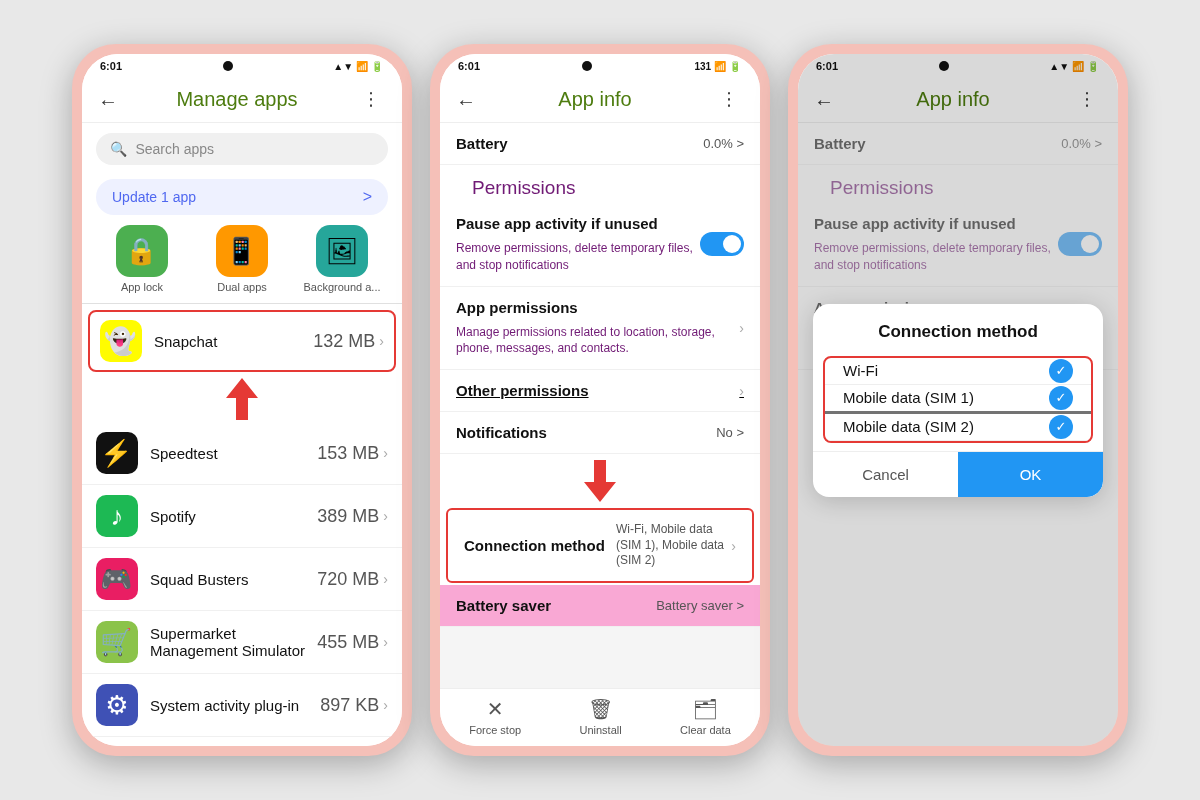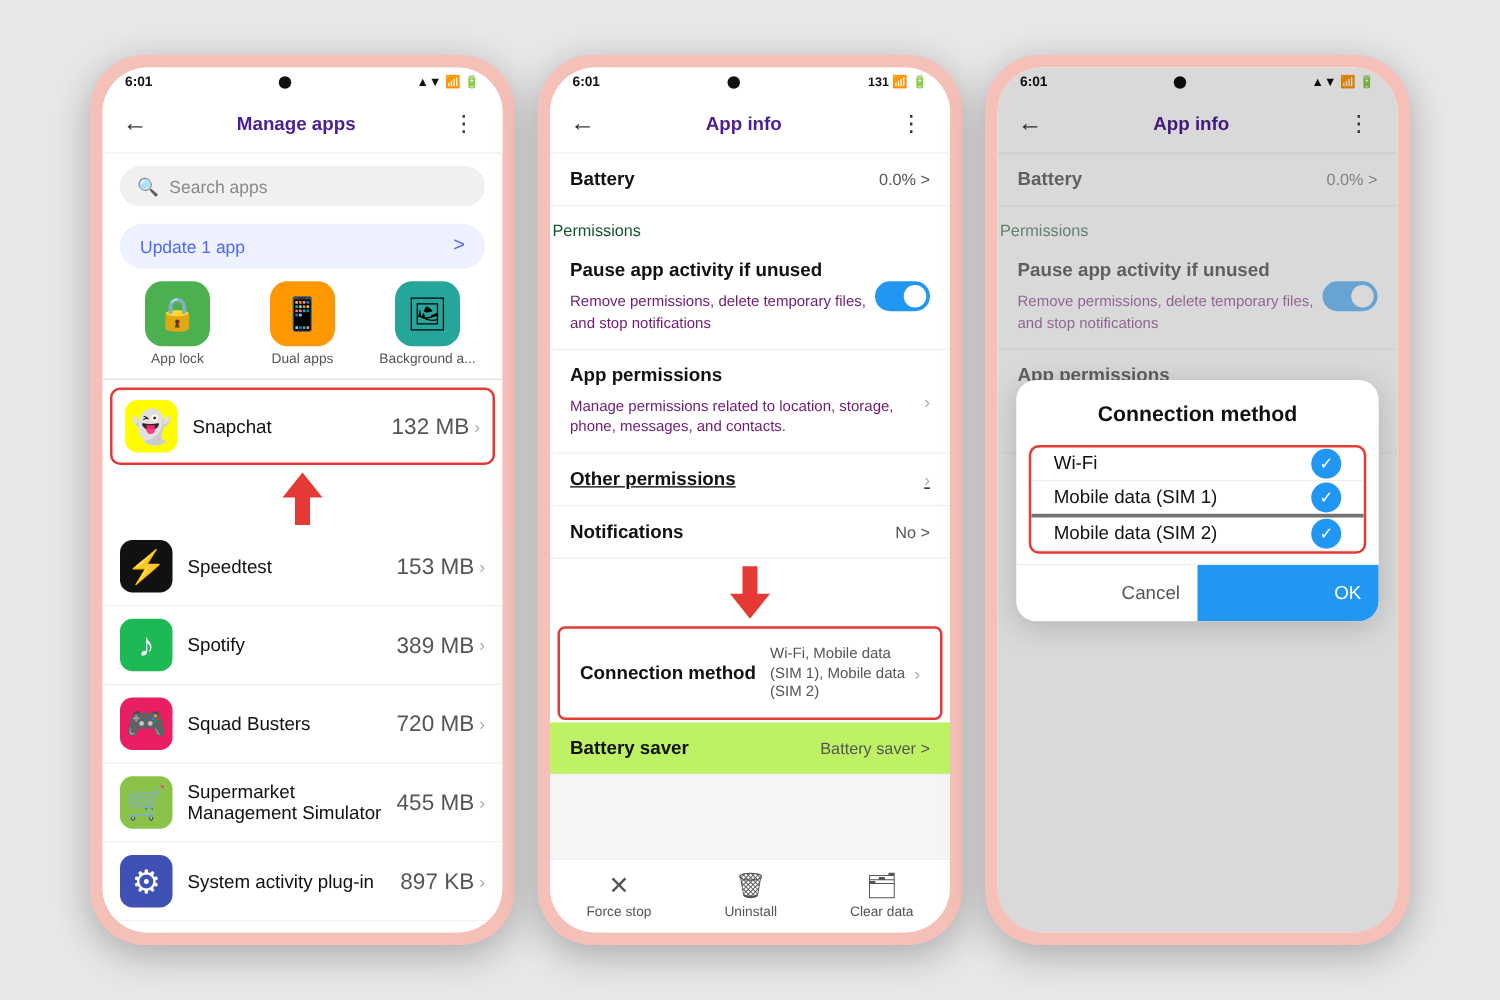--- a/index.html
+++ b/index.html
@@ -66,23 +66,23 @@
     .top-bar {
       background: #ffffff;
       padding: 10px 16px;
       display: flex;
       align-items: center;
       justify-content: space-between;
       border-bottom: 1px solid #eee;
       flex-shrink: 0;
     }
     .top-bar-title {
-      font-size: 15px;
-      font-weight: 700;
-      color: #4c1d95;
+      font-size: 20px;
+      font-weight: 400;
+      color: #4d7c0f;
     }
     .icon-btn {
       font-size: 18px;
       color: #333;
       cursor: pointer;
       padding: 2px 6px;
     }
     .back-arrow {
       font-size: 20px;
       color: #333;
@@ -179,21 +179,21 @@
     .app-size { font-size: 18px; color: #555; margin-right: 4px; }
     .app-chevron { color: #aaa; font-size: 14px; }
 
     
     .snapchat-icon {
       background: #FFFC00;
     }
 
     
     .app-info-screen { flex: 1; overflow: hidden; display: flex; flex-direction: column; }
-    .section-label { font-size: 13px; color: #14532d; padding: 12px 16px 4px 2px; }
+    .section-label { font-size: 19px; color: #701a75; padding: 12px 16px 4px 32px; }
     .info-row {
       background: #fff;
       padding: 12px 16px;
       display: flex;
       align-items: center;
       justify-content: space-between;
       border-bottom: 1px solid #f0f0f0;
     }
     .info-row-left { flex: 1; }
     .info-row-title { font-size: 15px; font-weight: 600; color: #111; }
@@ -295,21 +295,21 @@
       font-size: 13px;
     }
     .dialog-buttons {
       display: flex;
       border-top: 1px solid #eee;
       margin-top: 4px;
     }
     .dialog-btn {
       flex: 1;
       padding: 14px;
-      text-align: right;
+      text-align: center;
       font-size: 15px;
       font-weight: 500;
       cursor: pointer;
     }
     .dialog-btn-cancel { color: #555; }
     .dialog-btn-ok {
       background: #2196F3;
       color: #fff;
       border-radius: 0 0 16px 0;
     }
@@ -511,21 +511,21 @@
       <div class="info-row connection-highlight" style="background:#fff;">
         <div class="info-row-left">
           <div class="info-row-title">Connection method</div>
         </div>
         <div class="info-row-right" style="max-width:120px; text-align:left;">
           <span style="font-size:12px;color:#555;line-height:1.3;">Wi-Fi, Mobile data (SIM 1), Mobile data (SIM 2)</span>
           <span class="info-chevron">›</span>
         </div>
       </div>
 
-      <div class="info-row" style="background:#bef264;">
+      <div class="info-row" style="background:#f9a8d4;">
         <span class="info-row-title">Battery saver</span>
         <span class="info-row-right">Battery saver &gt;</span>
       </div>
 
       <div style="flex:1;background:#f5f5f5;"></div>
 
       <div class="bottom-nav">
         <div class="bottom-nav-item">
           <span class="bottom-nav-icon">✕</span>
           <span>Force stop</span>

